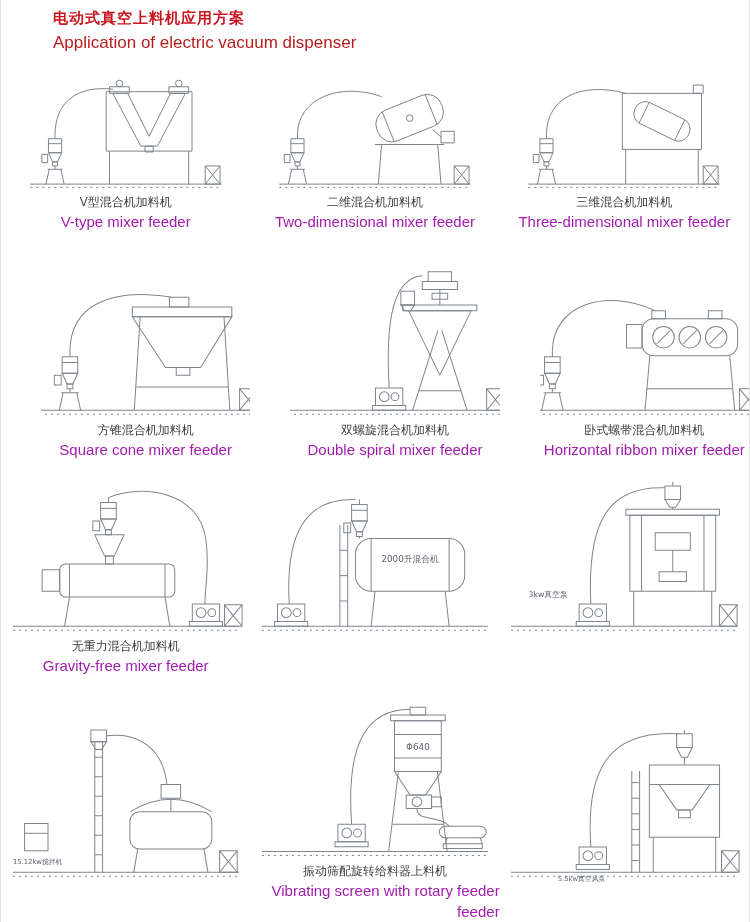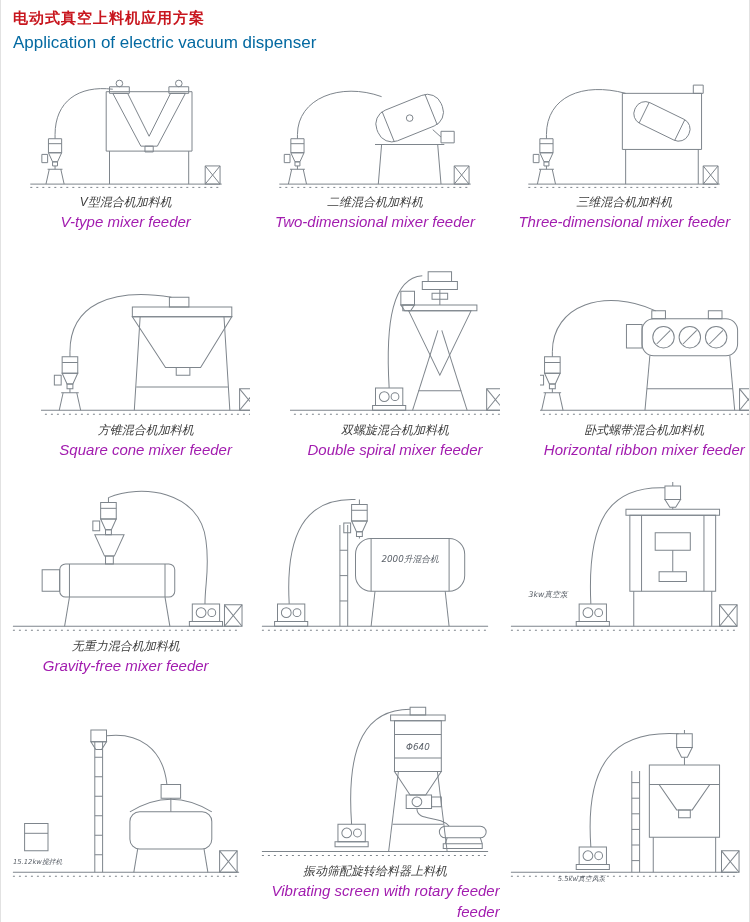--- a/index.html
+++ b/index.html
@@ -9,25 +9,25 @@
     font-family:"Liberation Sans","DejaVu Sans",sans-serif;
     overflow:hidden;
   }
   .page {
     width:750px; height:922px;
     background:#fff;
     border-left:1px solid #e2e2e2;
     border-right:1px solid #e2e2e2;
     overflow:hidden;
   }
-  header { height:62px; padding:9px 12px 0 12px; }
+  header { height:62px; padding:9px 12px 0 12px;margin-left:40px; }
   .title-zh { color:#c8161e; font-size:15px; font-weight:bold; letter-spacing:1px; }
-  .title-en { color:#0369a1; font-size:17px; font-weight:normal; margin-top:5px; }
+  .title-en { color:#b91c1c; font-size:17px; font-weight:normal; margin-top:5px; }
   .grid { display:grid; grid-template-columns:repeat(3,1fr); }
-  .cell { display:flex; flex-direction:column; align-items:center; overflow:hidden;font-style:italic; }
+  .cell { display:flex; flex-direction:column; align-items:center; overflow:hidden; }
   .cell svg { width:234px; display:block; }
   .r1 { height:176px; } .r1 svg { height:132px; }
   .r2 { height:228px;margin-left:40px; } .r2 svg { height:184px; }
   .r3 { height:216px; } .r3 svg { height:172px; }
   .r4 { height:240px; } .r4 svg { height:202px; }
   figcaption { text-align:center; line-height:1.4; }
   .cap-zh { font-size:12px; color:#3d3d3d; }
   .cap-en { font-size:15px; color:#a21caf;text-align:right; }
   .drawing line, .drawing rect, .drawing circle, .drawing ellipse,
   .drawing polygon, .drawing polyline, .drawing path {

